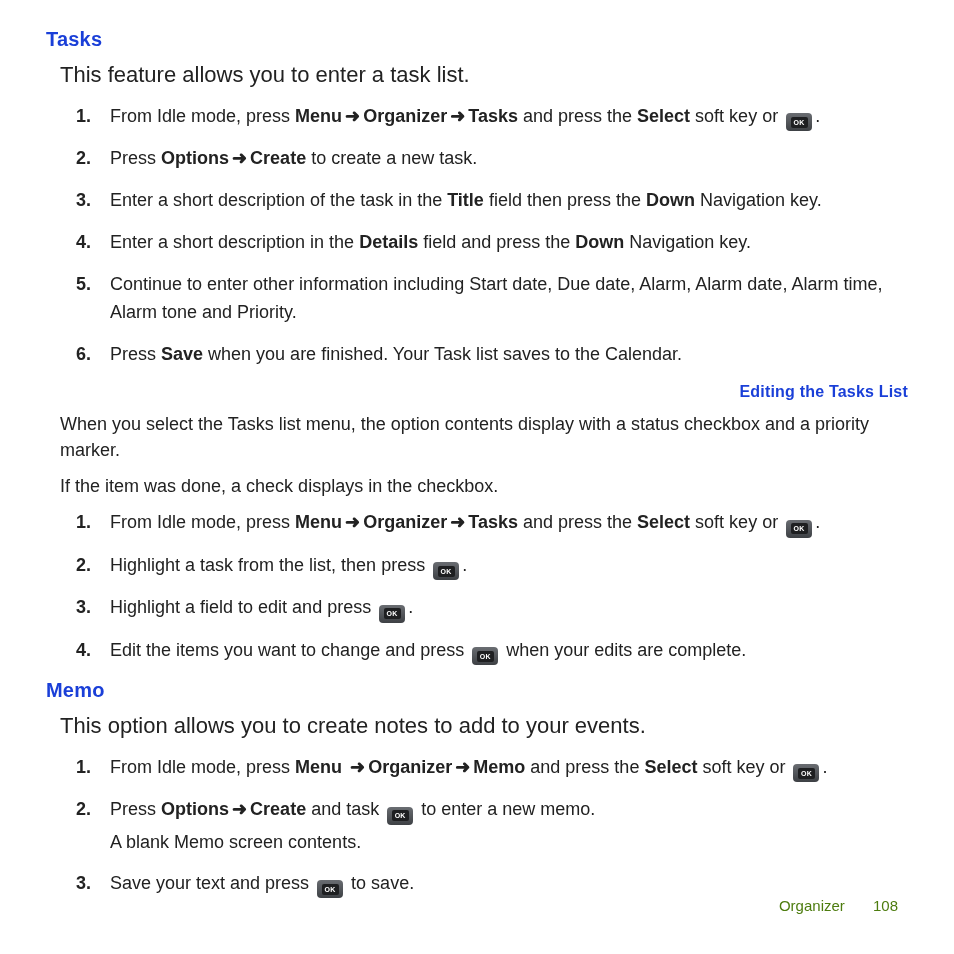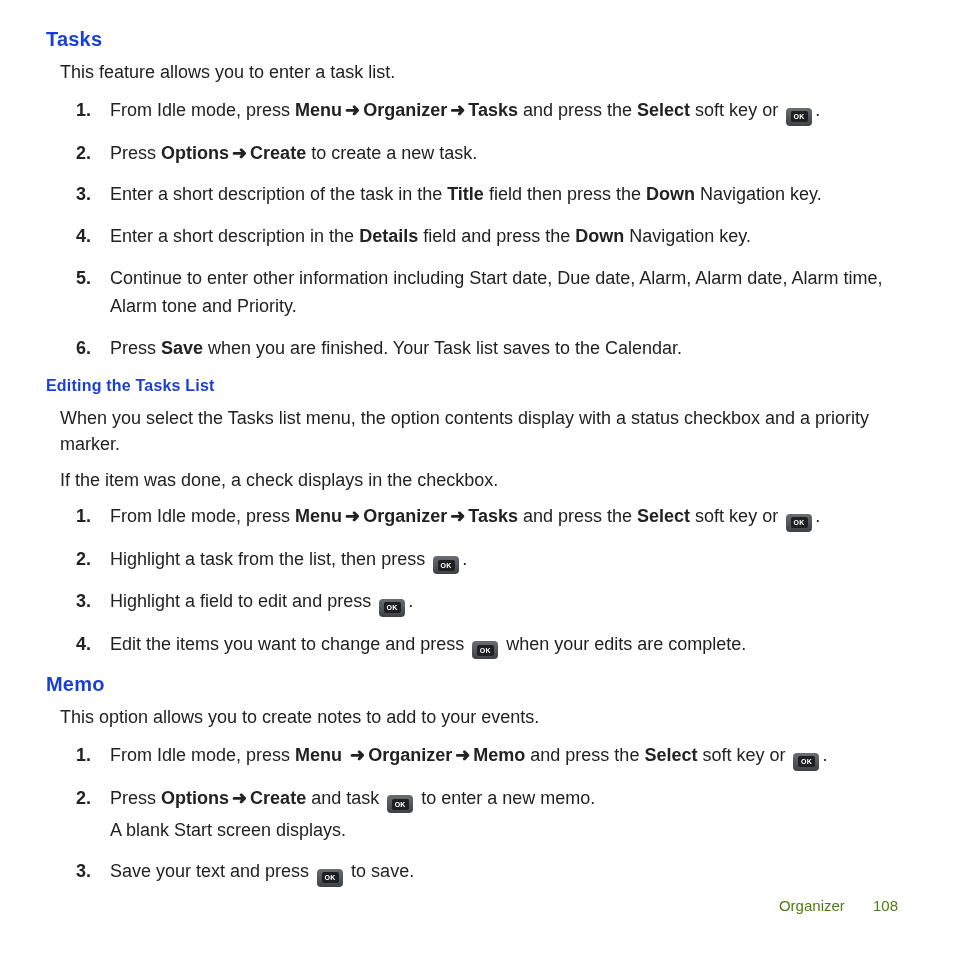--- a/index.html
+++ b/index.html
@@ -23,23 +23,24 @@
     color: #1a3fd8;
     margin: 0 0 8px 0;
     letter-spacing: 0.2px;
   }
   .h2 {
     font-weight: 800;
     font-size: 16px;
     color: #1a3fd8;
     margin: 12px 0 10px 0;
     letter-spacing: 0.2px;
+    text-align: right;
   }
   .intro {
-    font-size: 18px;
+    font-size: 22px;
     margin: 0 0 12px 14px;
     line-height: 1.45;
   }
   .para {
     font-size: 18px;
     margin: 0 0 10px 14px;
     line-height: 1.45;
   }
   ol.steps {
     counter-reset: step;
@@ -167,21 +168,21 @@
   <ol class="steps">
     <li>
       <span>From Idle mode, press </span><span class="b">Menu</span> <span class="b arrow">➜</span><span class="b">Organizer</span><span class="b arrow">➜</span><span class="b">Memo</span><span> and press the </span><span class="b">Select</span><span> soft key or </span><span class="ok-key">
           <span class="lbl">OK</span>
         </span><span>.</span>
     </li>
     <li>
       <span>Press </span><span class="b">Options</span><span class="b arrow">➜</span><span class="b">Create</span><span> and task </span><span class="ok-key">
           <span class="lbl">OK</span>
         </span><span> to enter a new memo.</span>
-      <div class="subline">A blank Start screen displays.</div>
+      <div class="subline">A blank Memo screen contents.</div>
     </li>
     <li>
       <span>Save your text and press </span><span class="ok-key">
           <span class="lbl">OK</span>
         </span><span> to save.</span>
     </li>
   </ol>
 
   <div class="footer">
     <span>Organizer</span>

